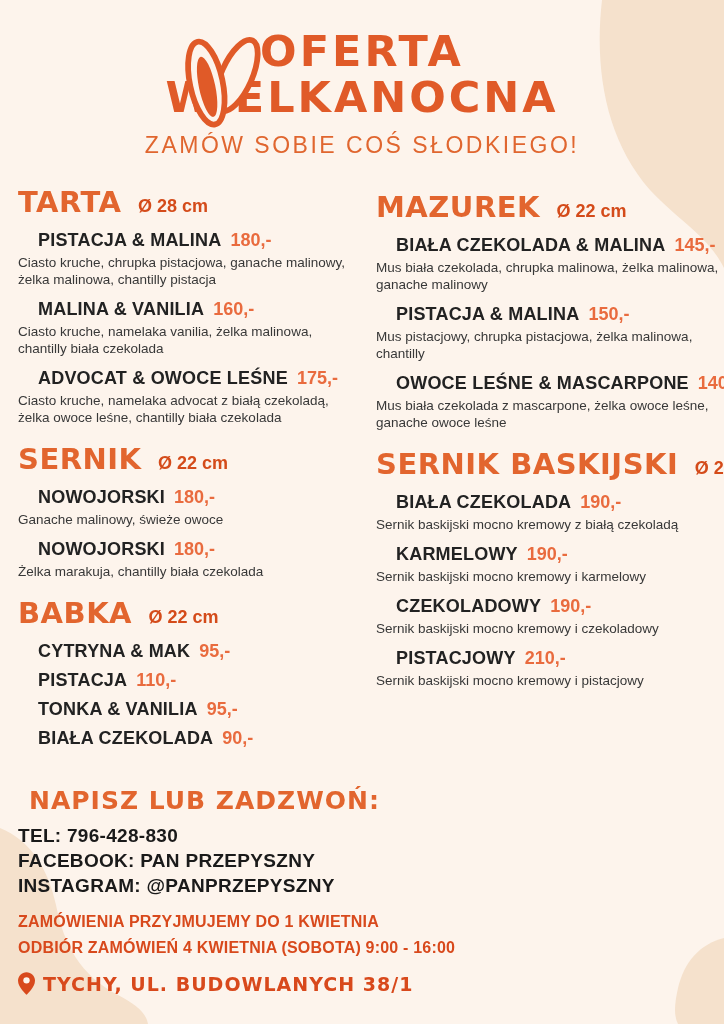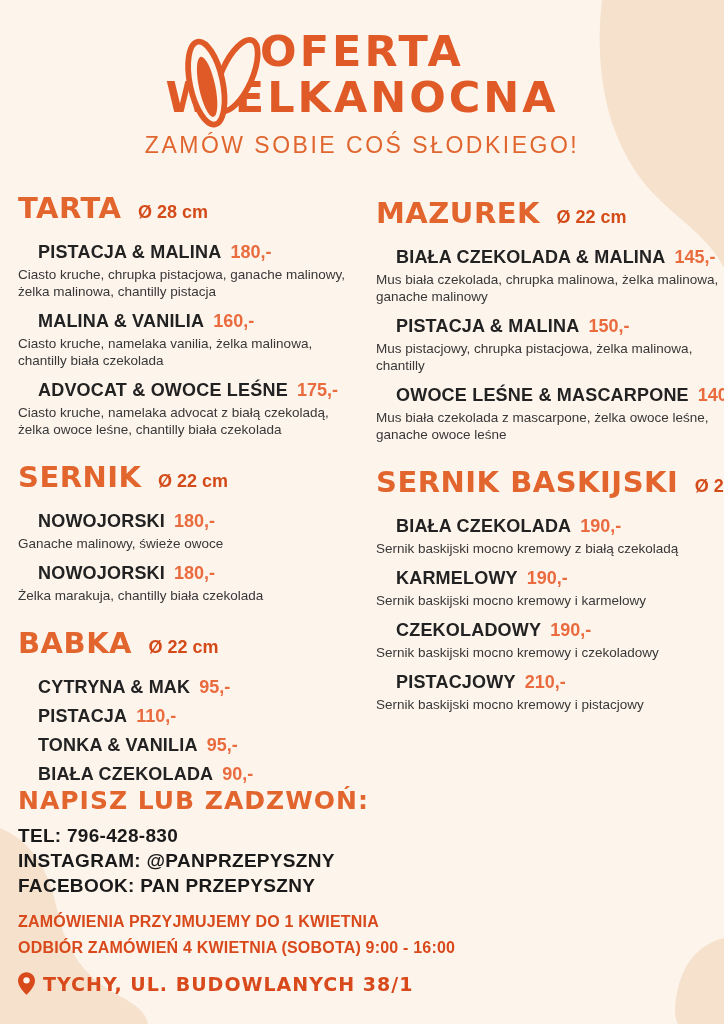--- a/index.html
+++ b/index.html
@@ -30,21 +30,21 @@
     color: #e0662f;
   }
   .bunny { position: absolute; left: 176px; top: -4px; }
 
   
   .col { position: absolute; }
   .col-left  { left: 18px;  top: 186px; width: 338px; }
   .col-right { left: 376px; top: 191px; width: 360px; }
 
   .section + .section { margin-top: 17px; }
-  .sec-head { line-height: 44px; margin-bottom: 6px; white-space: nowrap; }
+  .sec-head { line-height: 32px; margin-bottom: 6px; white-space: nowrap; }
   .sec-title {
     font-family: "DejaVu Sans", sans-serif;
     font-weight: bold;
     font-size: 29px;
     color: #e2652e;
     letter-spacing: 0.5px;
   }
   .sec-size {
     font-weight: bold;
     font-size: 18px;
@@ -64,21 +64,21 @@
     font-size: 13.5px; line-height: 17px; color: #383838; margin-top: 2px;
   }
   .babka-item { margin-bottom: 6px; }
   .babka-item .item-line { line-height: 22px; }
 
   
   .contact { position: absolute; left: 18px; top: 786px; width: 500px; }
   .contact-heading {
     font-family: "DejaVu Sans", sans-serif;
     font-weight: bold; font-size: 25px; line-height: 30px;
-    color: #e2652e; letter-spacing: 1px;
+    color: #e2652e; letter-spacing: 1px; margin-left: 11px;
   }
   .contact-line {
     font-weight: bold; font-size: 19px; line-height: 25px;
     color: #1a1a1a; letter-spacing: 0.3px;
   }
   .contact-lines { margin-top: 7px; }
   .notes { margin-top: 11px; }
   .note {
     font-weight: bold; font-size: 16px; line-height: 26px;
     color: #d8491c; letter-spacing: 0.2px;
@@ -217,22 +217,22 @@
         <div class="idesc">Sernik baskijski mocno kremowy i pistacjowy</div>
       </div>
     </div>
 
   </div>
 
   <div class="contact">
     <div class="contact-heading">NAPISZ LUB ZADZWOŃ:</div>
     <div class="contact-lines">
       <div class="contact-line">TEL: 796-428-830</div>
+      <div class="contact-line">FACEBOOK: PAN PRZEPYSZNY</div>
       <div class="contact-line">INSTAGRAM: @PANPRZEPYSZNY</div>
-      <div class="contact-line">FACEBOOK: PAN PRZEPYSZNY</div>
     </div>
     <div class="notes">
       <div class="note">ZAMÓWIENIA PRZYJMUJEMY DO 1 KWIETNIA</div>
       <div class="note">ODBIÓR ZAMÓWIEŃ 4 KWIETNIA (SOBOTA) 9:00 - 16:00</div>
     </div>
     <div class="address-row">
       <svg width="17" height="23" viewBox="0 0 24 32" aria-hidden="true">
         <path d="M12 0C5.4 0 0 5.4 0 12c0 9 12 20 12 20s12-11 12-20C24 5.4 18.6 0 12 0z" fill="#d8491c"></path>
         <circle cx="12" cy="11.5" r="4.5" fill="#fdf4ec"></circle>
       </svg>

